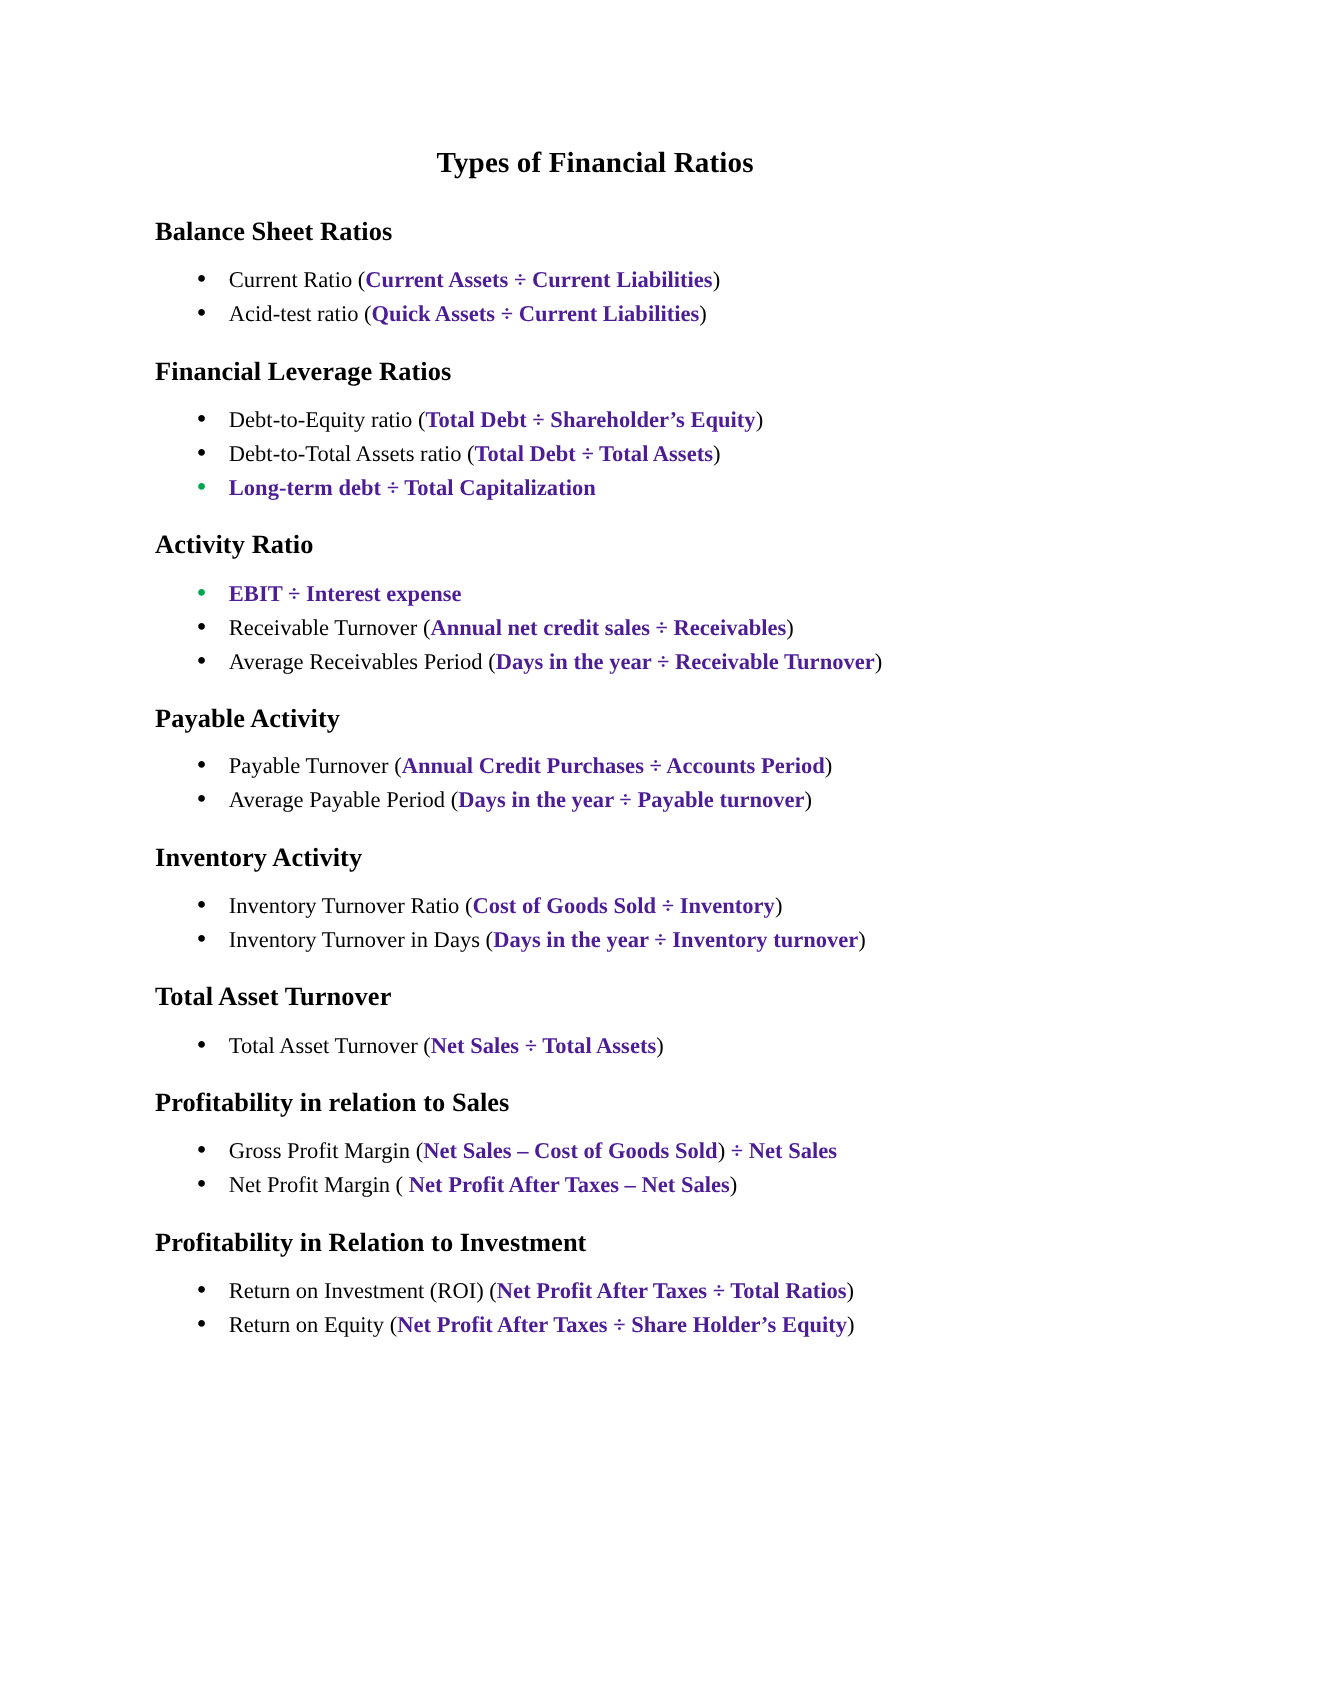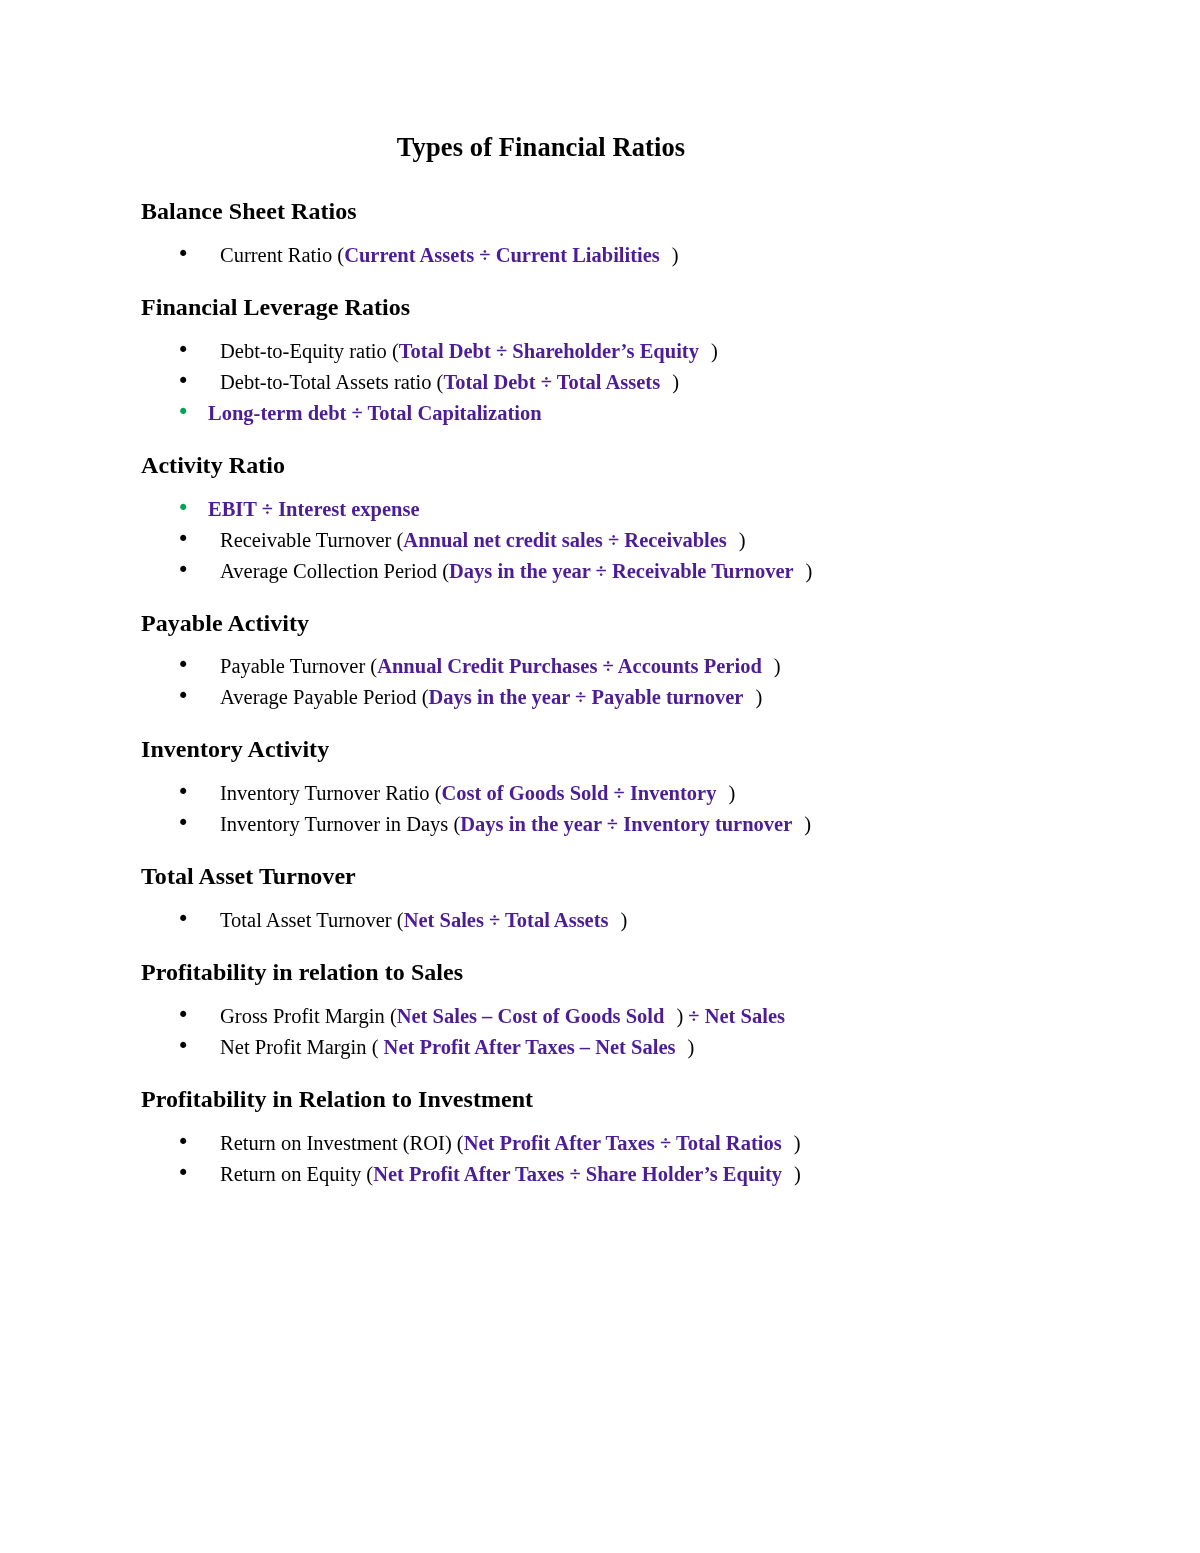--- a/index.html
+++ b/index.html
@@ -72,53 +72,54 @@
     top: -1px;
     font-size: 21px;
     line-height: 31px;
     color: #000000;
     font-family: "DejaVu Sans", sans-serif;
   }
   li.ratio-item.green-bullet::before {
     color: #00a550;
   }
 
-  .t-black { color: #000000; margin-left: 12px; }
+  .t-black { color: #000000; }
   .t-green {
     color: #4c1d95;
     font-weight: bold;
   }
 </style>
 </head>
 <body>
 
 <div id="page">
   <div id="doc">
     <h1 class="doc-title">Types of Financial Ratios</h1>
     <div id="sections-container">
         <div class="section">
           <div class="section-heading">Balance Sheet Ratios</div>
           <ul class="ratio-list">
             <li class="ratio-item"><span class="t-black">Current Ratio (</span><span class="t-green">Current Assets ÷ Current Liabilities</span><span class="t-black">)</span></li>
+            <li class="ratio-item"><span class="t-black">Acid-test ratio (</span><span class="t-green">Quick Assets ÷ Current Liabilities</span><span class="t-black">)</span></li>
           </ul>
         </div>
         <div class="section">
           <div class="section-heading">Financial Leverage Ratios</div>
           <ul class="ratio-list">
             <li class="ratio-item"><span class="t-black">Debt-to-Equity ratio (</span><span class="t-green">Total Debt ÷ Shareholder’s Equity</span><span class="t-black">)</span></li>
             <li class="ratio-item"><span class="t-black">Debt-to-Total Assets ratio (</span><span class="t-green">Total Debt ÷ Total Assets</span><span class="t-black">)</span></li>
             <li class="ratio-item green-bullet"><span class="t-green">Long-term debt ÷ Total Capitalization</span></li>
           </ul>
         </div>
         <div class="section">
           <div class="section-heading">Activity Ratio</div>
           <ul class="ratio-list">
             <li class="ratio-item green-bullet"><span class="t-green">EBIT ÷ Interest expense</span></li>
             <li class="ratio-item"><span class="t-black">Receivable Turnover (</span><span class="t-green">Annual net credit sales ÷ Receivables</span><span class="t-black">)</span></li>
-            <li class="ratio-item"><span class="t-black">Average Collection Period (</span><span class="t-green">Days in the year ÷ Receivable Turnover</span><span class="t-black">)</span></li>
+            <li class="ratio-item"><span class="t-black">Average Receivables Period (</span><span class="t-green">Days in the year ÷ Receivable Turnover</span><span class="t-black">)</span></li>
           </ul>
         </div>
         <div class="section">
           <div class="section-heading">Payable Activity</div>
           <ul class="ratio-list">
             <li class="ratio-item"><span class="t-black">Payable Turnover (</span><span class="t-green">Annual Credit Purchases ÷ Accounts Period</span><span class="t-black">)</span></li>
             <li class="ratio-item"><span class="t-black">Average Payable Period (</span><span class="t-green">Days in the year ÷ Payable turnover</span><span class="t-black">)</span></li>
           </ul>
         </div>
         <div class="section">

